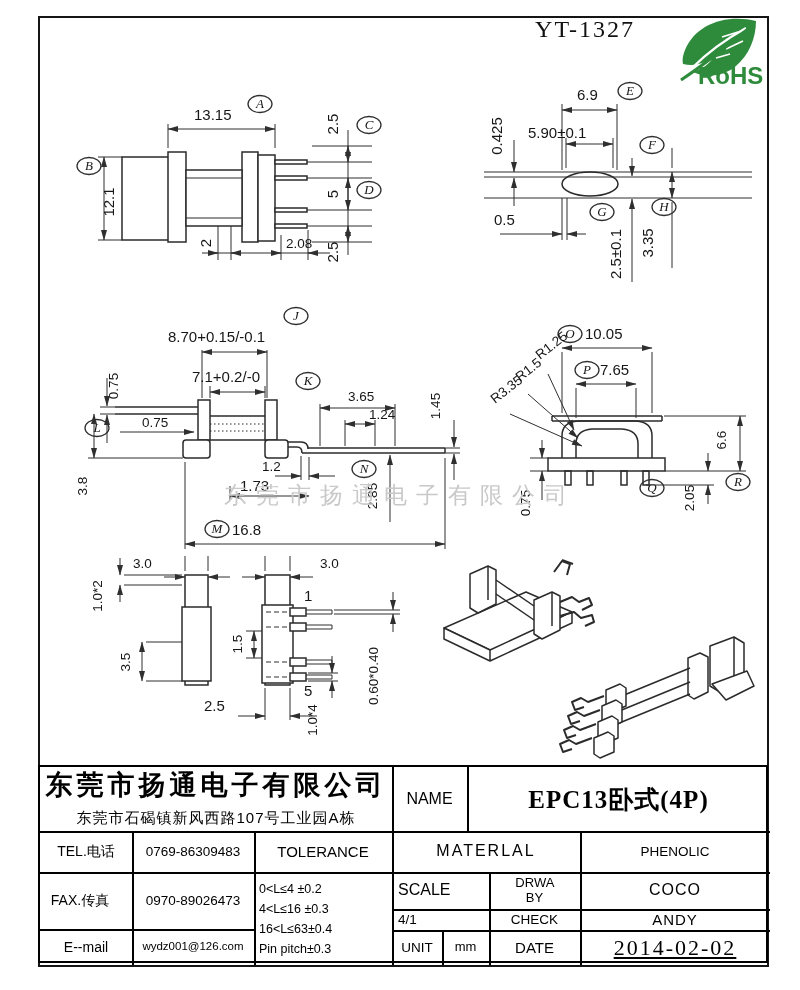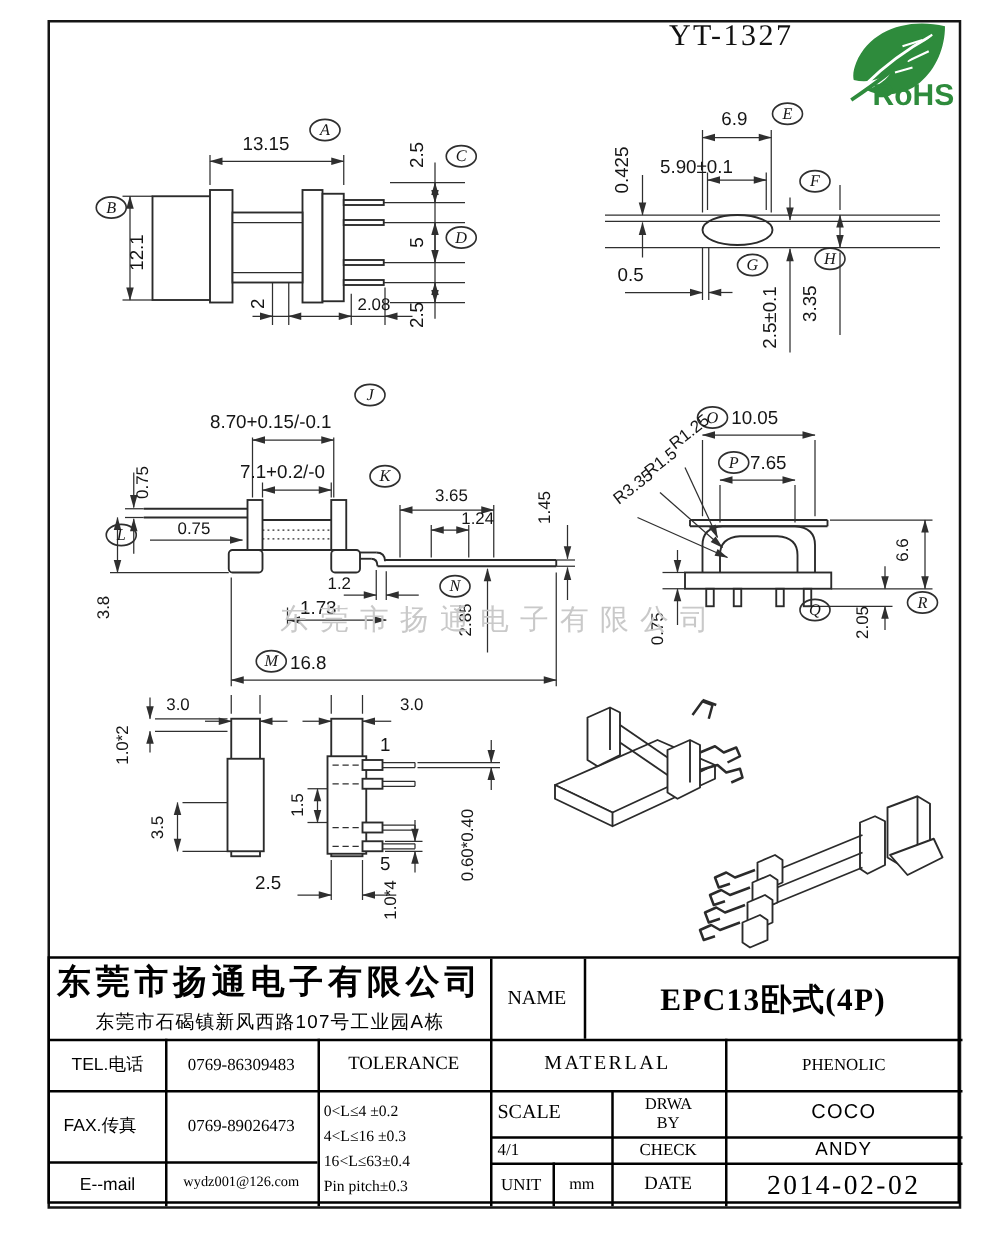--- a/index.html
+++ b/index.html
@@ -25,25 +25,25 @@
   .bal text{font:italic 13px "Liberation Serif",serif;fill:#161616;text-anchor:middle;}
   
   #rohs{left:676px;top:16px;}
   .rohs-green{fill:#2e8b3c;}
   #rohs text{font:bold 24px "Liberation Sans",sans-serif;fill:#2e8b3c;}
   
   #tblock{left:38px;top:765px;width:730px;height:198px;border:2.5px solid #000;box-sizing:border-box;}
   .tl{position:absolute;background:#000;}
   .cell{position:absolute;display:flex;align-items:center;justify-content:center;
         color:#000;text-align:center;line-height:1.15;}
-  .mono{font-family:Liberation Serif, serif;}
+  .mono{font-family:Liberation Sans, sans-serif;}
   #company{font-size:27px;font-weight:600;letter-spacing:4px;}
   #address{font-size:15px;letter-spacing:1px;}
   #name-value{font:600 25px "Liberation Serif",serif;letter-spacing:1px;}
-  #date-value{font:22px "Liberation Serif",serif;letter-spacing:2px;}
+  #date-value{font:22px "Liberation Serif",serif;letter-spacing:2px;text-decoration:underline;}
   .tol{flex-direction:column;align-items:flex-start;justify-content:center;
        font-size:12.5px;line-height:1.6;padding-left:5px;box-sizing:border-box;}
 </style>
 </head>
 <body>
 
 <svg class="abs" width="0" height="0">
   <defs>
     <marker id="ar" orient="auto-start-reverse" markerWidth="12" markerHeight="8" refX="10.5" refY="3.5" markerUnits="userSpaceOnUse">
       <path d="M0.5,0.5 L11,3.5 L0.5,6.5 Z" fill="#2f2f2f"></path>
@@ -457,21 +457,21 @@
   <div class="cell" id="company" style="left:0;top:2px;width:352px;height:34px">东莞市扬通电子有限公司</div>
   <div class="cell" id="address" style="left:0;top:38px;width:352px;height:25px">东莞市石碣镇新风西路107号工业园A栋</div>
   <div class="cell mono" style="left:352px;top:0;width:75px;height:64px;font-size:16px">NAME</div>
   <div class="cell" id="name-value" style="left:427px;top:0;width:303px;height:64px">EPC13卧式(4P)</div>
   <div class="cell" style="left:0;top:64px;width:92px;height:41px;font-size:14px">TEL.电话</div>
   <div class="cell mono" style="left:92px;top:64px;width:122px;height:41px;font-size:13.5px">0769-86309483</div>
   <div class="cell mono" style="left:214px;top:64px;width:138px;height:41px;font-size:15px">TOLERANCE</div>
   <div class="cell mono" style="left:352px;top:64px;width:188px;height:41px;font-size:16px;letter-spacing:2px">MATERLAL</div>
   <div class="cell mono" style="left:540px;top:64px;width:190px;height:41px;font-size:13.5px">PHENOLIC</div>
   <div class="cell" style="left:0;top:105px;width:80px;height:57px;font-size:14px">FAX.传真</div>
-  <div class="cell mono" style="left:92px;top:105px;width:122px;height:57px;font-size:13.5px">0769-89026473</div>
+  <div class="cell mono" style="left:92px;top:105px;width:122px;height:57px;font-size:13.5px">0970-89026473</div>
   <div class="cell" style="left:0;top:162px;width:92px;height:36px;font-size:14px">E--mail</div>
   <div class="cell mono" style="left:92px;top:162px;width:122px;height:36px;font-size:11.5px">wydz001@126.com</div>
   <div class="cell tol mono" style="left:214px;top:105px;width:118px;height:93px">
     <div>0&lt;L≤4  ±0.2</div>
     <div>4&lt;L≤16 ±0.3</div>
     <div>16&lt;L≤63±0.4</div>
     <div>Pin pitch±0.3</div>
   </div>
   <div class="cell mono" style="left:352px;top:105px;width:97px;height:37px;font-size:16px;justify-content:flex-start;padding-left:6px;box-sizing:border-box">SCALE</div>
   <div class="cell mono" style="left:449px;top:105px;width:91px;height:37px;font-size:13px;padding:0 32px;box-sizing:border-box">DRWA BY</div>

